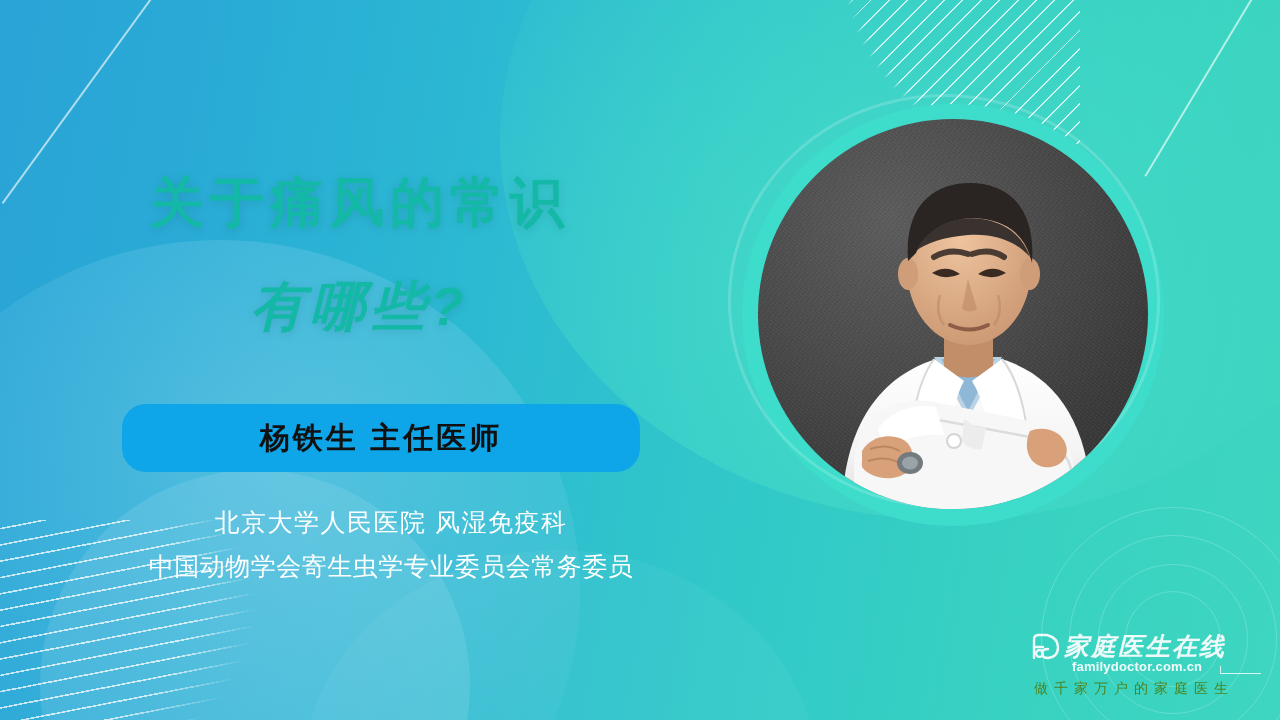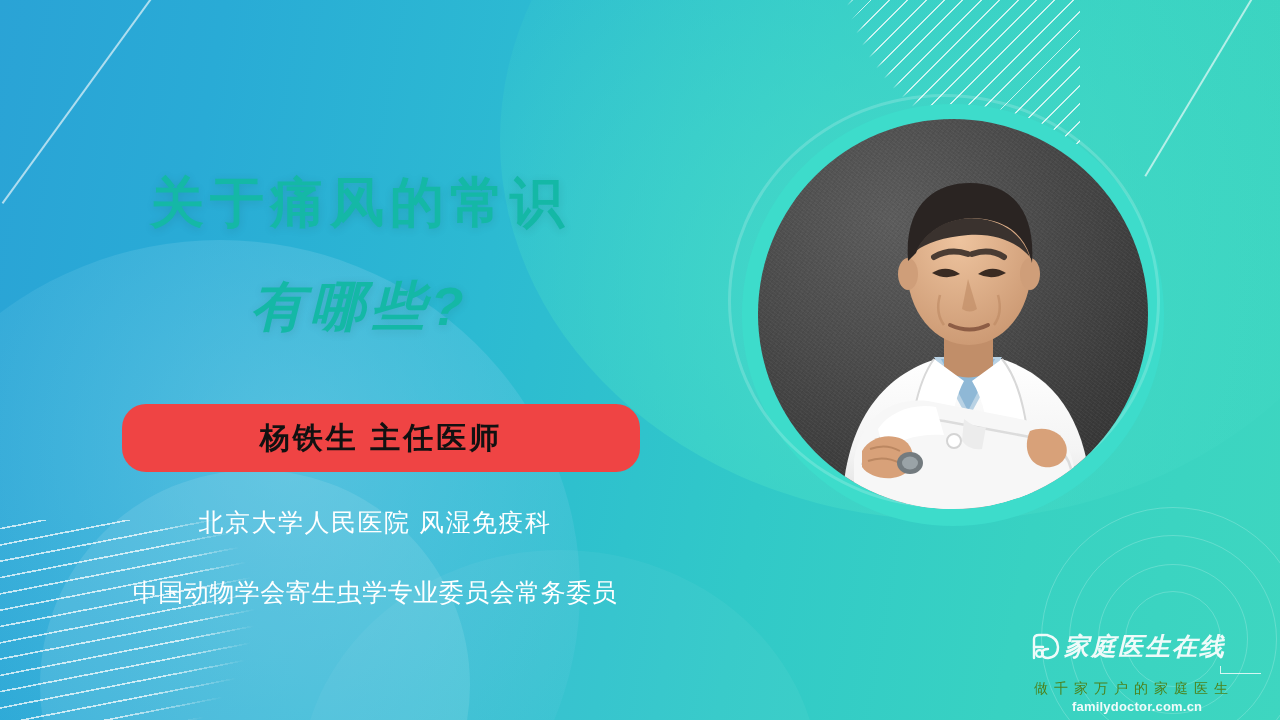--- a/index.html
+++ b/index.html
@@ -207,21 +207,21 @@
     text-shadow: 0 2px 10px rgba(0,0,0,.10);
   }
   .title .l2 { letter-spacing: 6px; font-style: italic; }
 
   .badge {
     position: absolute;
     left: 122px;
     top: 404px;
     width: 518px;
     height: 68px;
-    background: #ef4444;
+    background: #0ea5e9;
     border-radius: 24px;
     display: flex;
     align-items: center;
     justify-content: center;
     color: #111111;
     font-size: 30px;
     font-weight: 700;
     letter-spacing: 3px;
   }
 
@@ -229,22 +229,23 @@
     position: absolute;
     left: 0;
     top: 500px;
     width: 750px;
     text-align: center;
     color: #ffffff;
     font-size: 25px;
     font-weight: 500;
     letter-spacing: 1.5px;
     line-height: 44px;
-  }
-  .affil .line2 { letter-spacing: .5px; margin-top: 26px; }
+    padding-left: 16px;
+  }
+  .affil .line2 { letter-spacing: .5px; }
 
   
   .logo {
     position: absolute;
     right: 18px;
     bottom: 12px;
     width: 232px;
     height: 82px;
     opacity: .92;
   }
@@ -282,21 +283,20 @@
     font-family: "Liberation Serif", "DejaVu Serif", serif;
     font-style: italic;
   }
   .logo-url {
     position: absolute;
     left: 42px; top: 33px;
     color: #ffffff;
     font-size: 13px;
     font-weight: 700;
     letter-spacing: .2px;
-    margin-top: 40px;
   }
   .logo-url-rule {
     position: absolute;
     left: 190px; top: 40px;
     width: 40px; height: 7px;
     border-left: 1.5px solid rgba(255,255,255,.85);
     border-bottom: 1.5px solid rgba(255,255,255,.85);
   }
   .logo-slogan {
     position: absolute;

